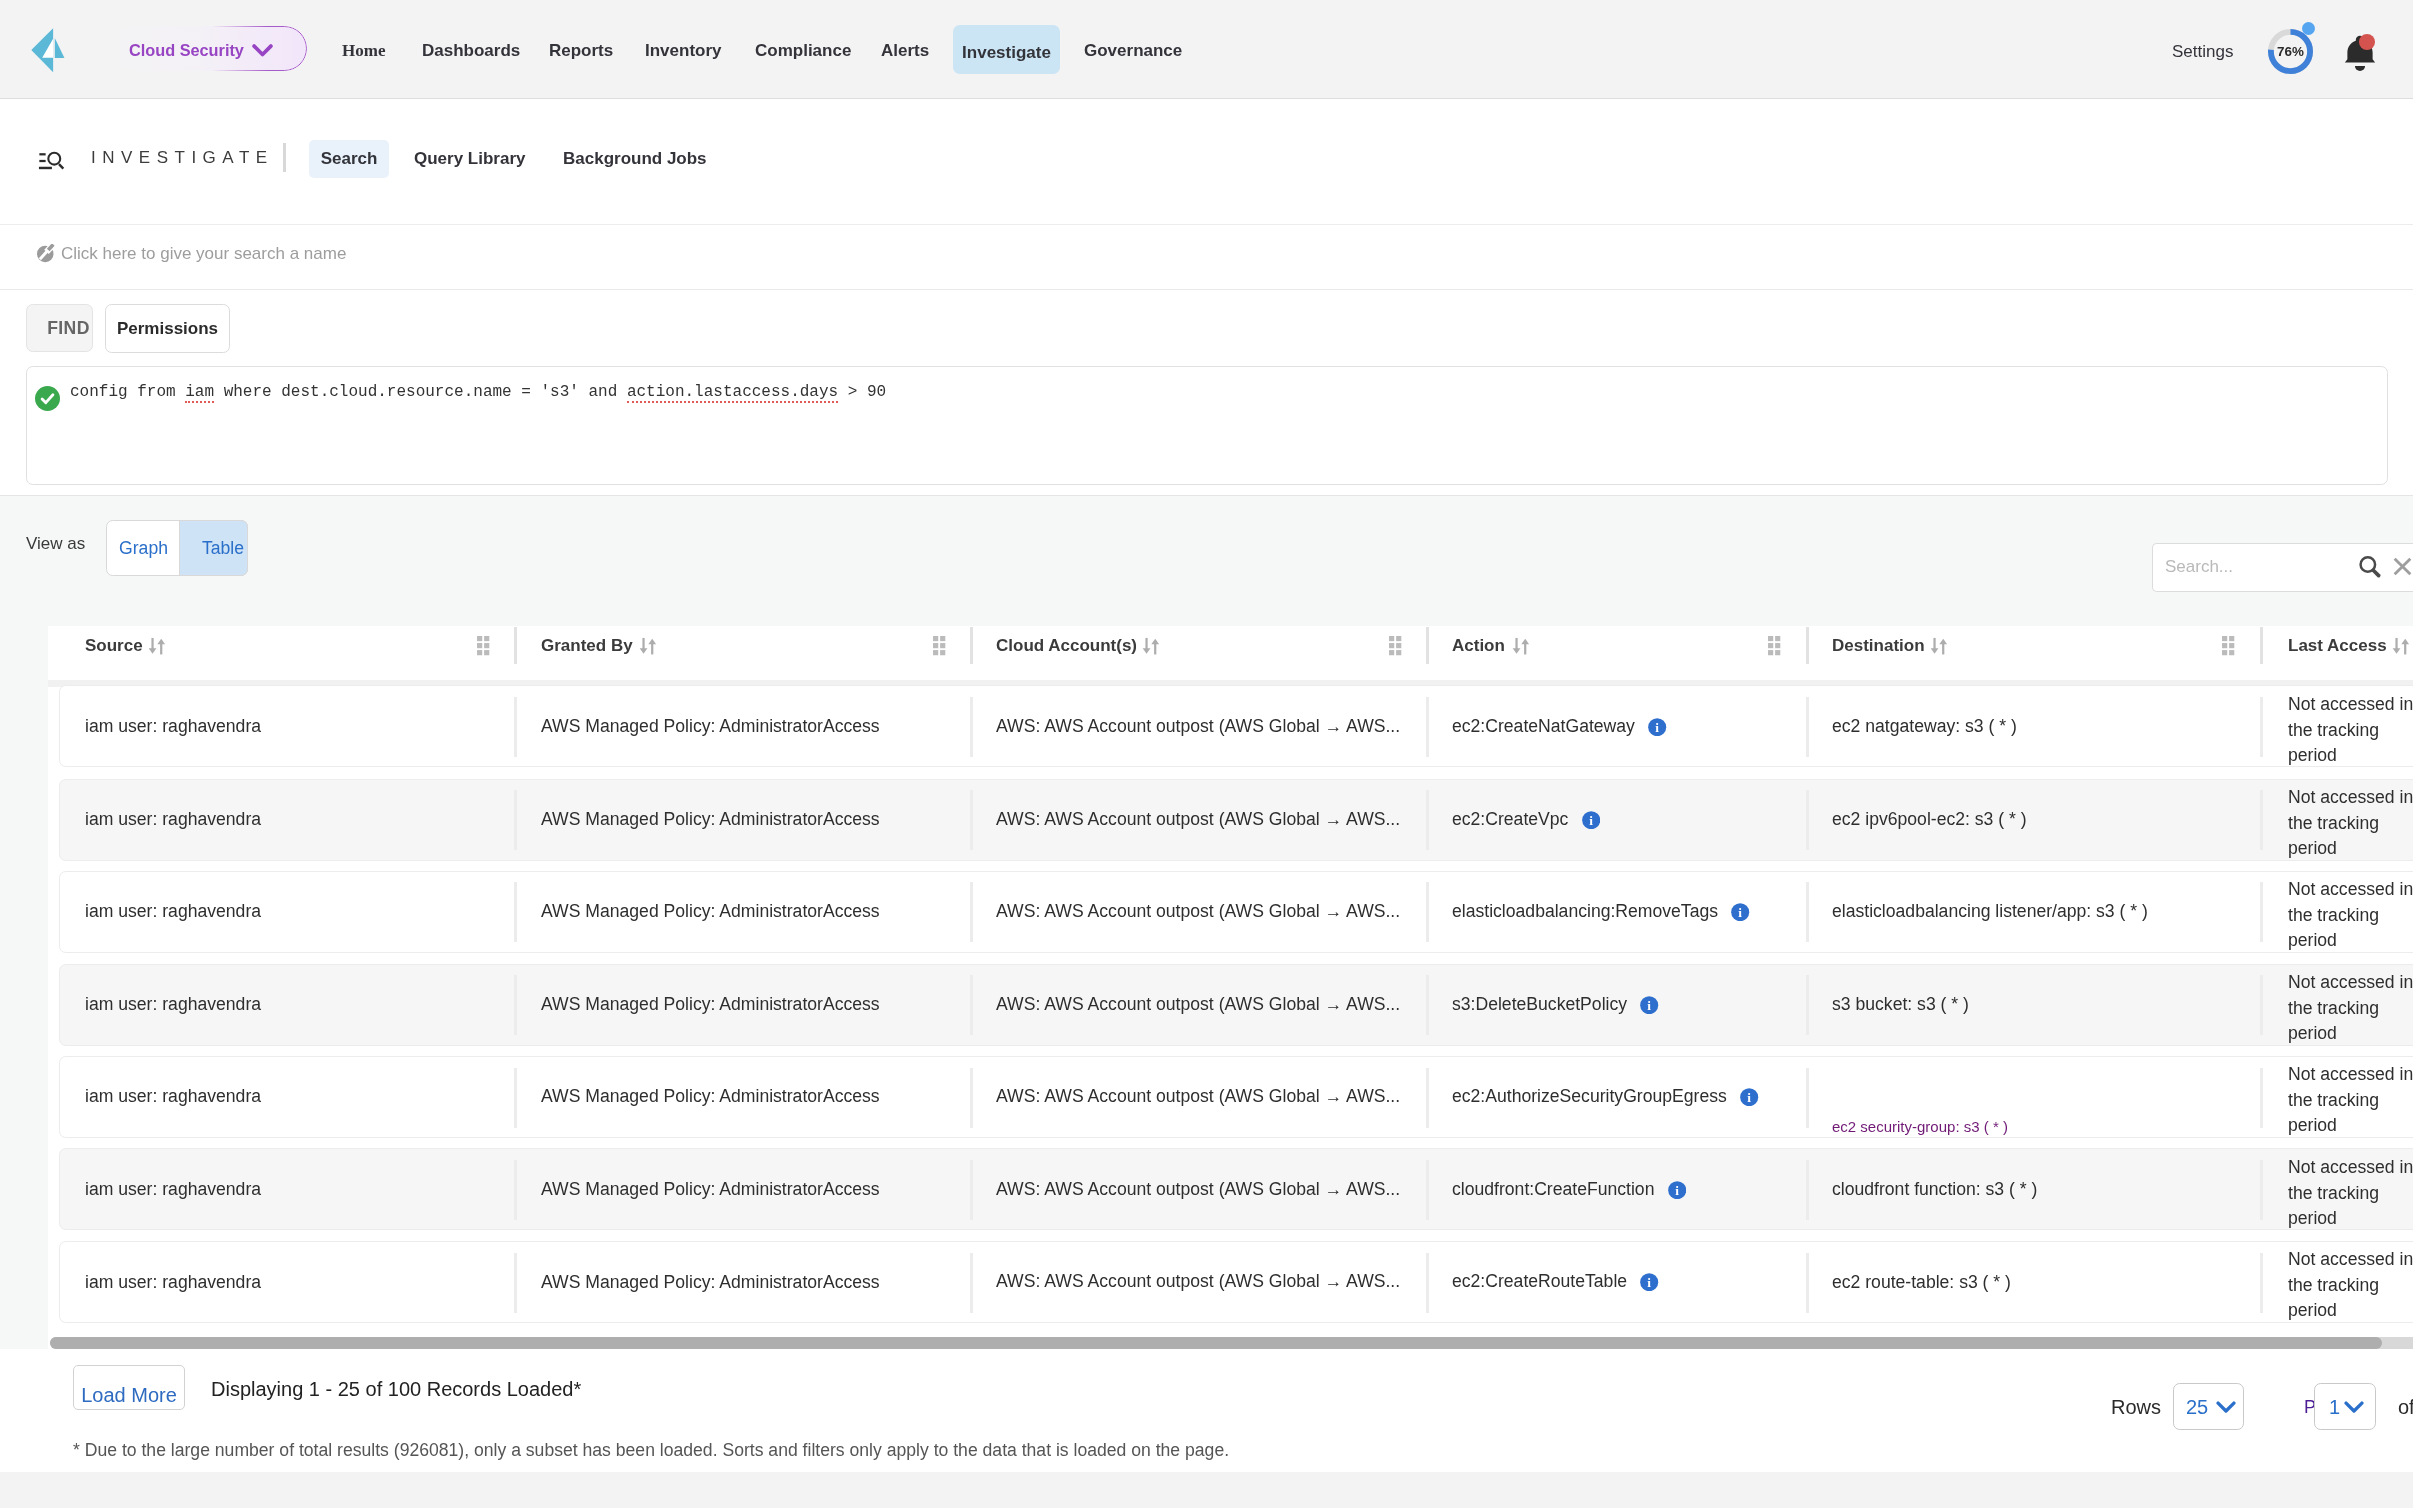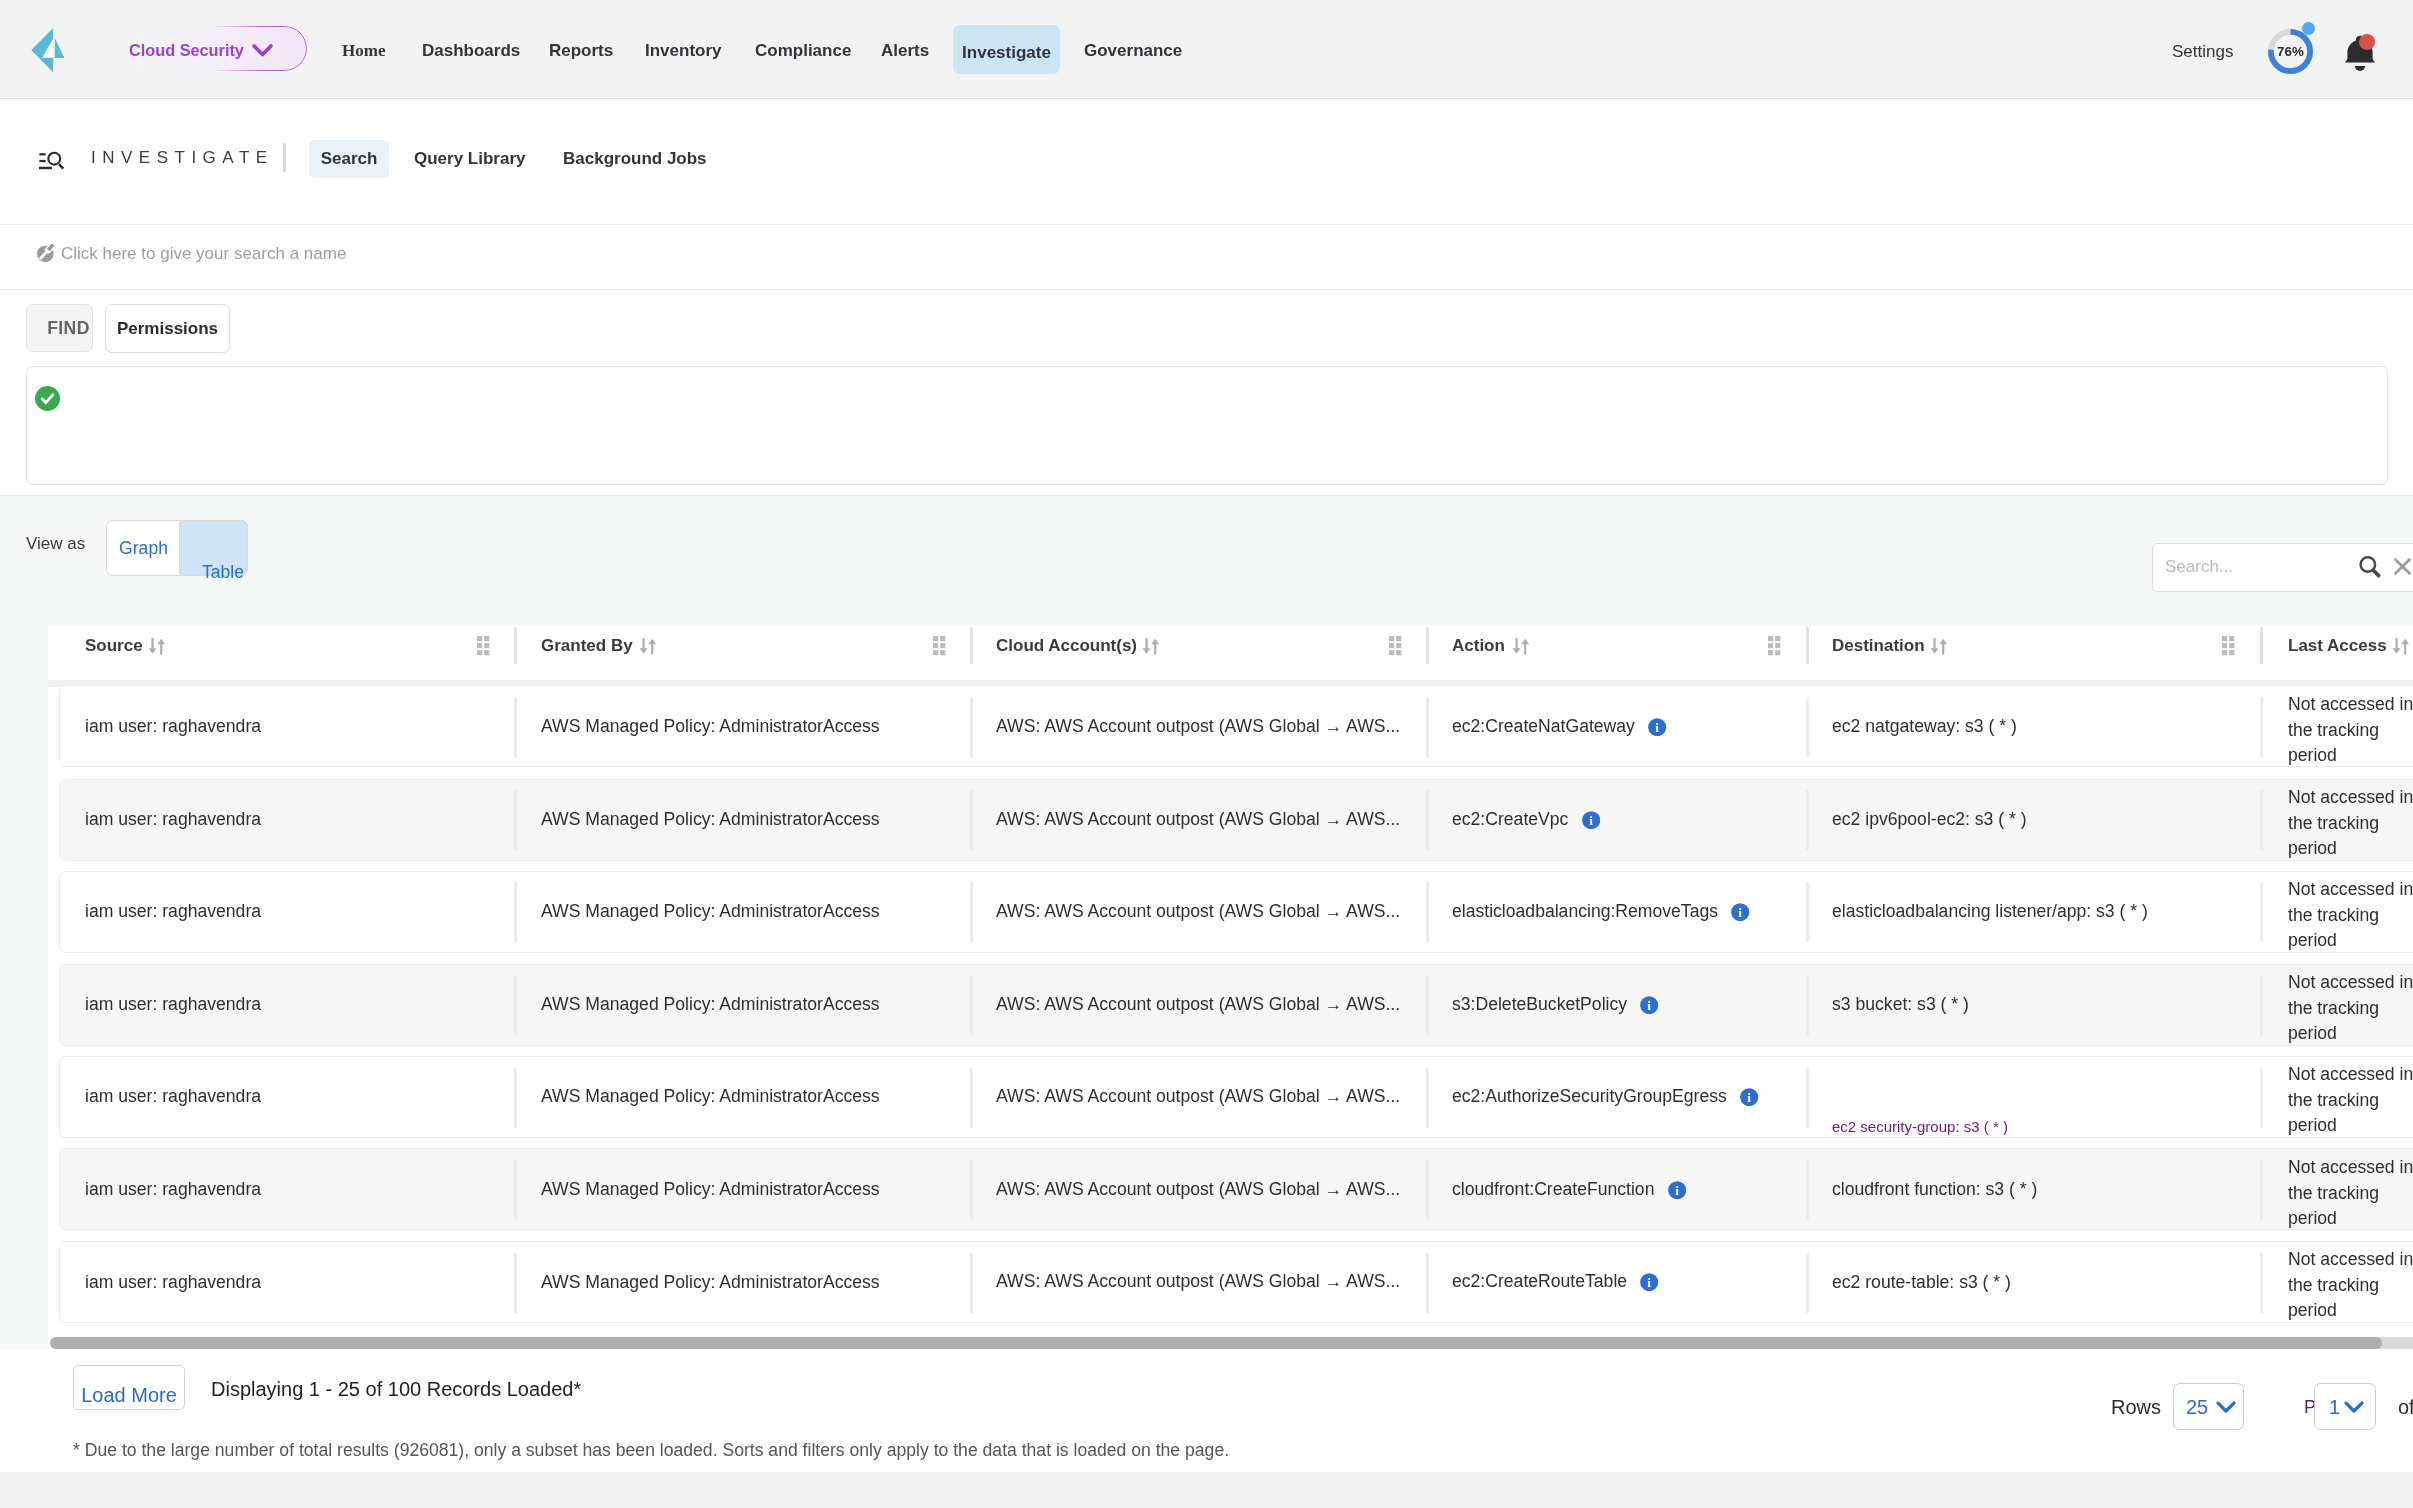--- a/index.html
+++ b/index.html
@@ -66,26 +66,27 @@
 <div class="abs" style="left:0px;top:290px;width:2413px;height:206px;background:#fff;border-bottom:1.7px solid #e5e5e5;"></div>
 <div class="abs" style="left:26px;top:304px;width:67px;height:48px;background:#f4f4f4;border:1.7px solid #e4e4e4;border-radius:6.7px;"></div>
 <div class="abs" style="left:26px;top:304px;width:85px;height:48px;display:flex;align-items:center;justify-content:center;font-size:17.6px;color:#666;font-weight:bold;letter-spacing:0.4px;">FIND</div>
 <div class="abs" style="left:105px;top:304px;width:125px;height:49px;background:#fff;border:1.7px solid #dcdcdc;border-radius:6.7px;"></div>
 <div class="abs" style="left:105px;top:304px;width:125px;height:49px;display:flex;align-items:center;justify-content:center;font-size:17px;color:#2b2b2b;font-weight:bold;">Permissions</div>
 <div class="abs" style="left:26px;top:366px;width:2362px;height:119px;background:#fff;border:1.7px solid #e0e0e0;border-radius:6.7px;"></div>
 <svg class="abs" style="left:35px;top:386px" width="25" height="25" viewBox="0 0 30 30">
 <circle cx="15" cy="15" r="15" fill="#3aa84d"></circle>
 <polyline points="8.5,15.5 13,20 21.5,10.5" fill="none" stroke="#fff" stroke-width="3.4" stroke-linecap="round" stroke-linejoin="round"></polyline>
 </svg>
+<div class="abs" style="left:70px;top:381px;font-family:&quot;Liberation Mono&quot;,monospace;font-size:16px;line-height:22px;color:#333">config from <span style="border-bottom:2.5px dotted #e05a5a">iam</span> where dest.cloud.resource.name = 's3' and <span style="border-bottom:2.5px dotted #e05a5a">action.lastaccess.days</span> &gt; 90</div>
 <div class="abs" style="left:0px;top:496px;width:2413px;height:853px;background:#f6f7f7;"></div>
 <div class="abs" style="left:26px;top:533px;font-size:17px;line-height:22.6px;color:#3a3a3a;">View as</div>
 <div class="abs" style="left:106px;top:520px;width:142px;height:56px;background:#fff;border:1.7px solid #d9d9d9;border-radius:6.7px;"></div>
 <div class="abs" style="left:179px;top:520px;width:69px;height:56px;background:#cfe3f6;border:1.7px solid #d9d9d9;border-radius:0 6.7px 6.7px 0;"></div>
 <div class="abs" style="left:106px;top:520px;width:75px;height:56px;display:flex;align-items:center;justify-content:center;font-size:17.6px;color:#2a6fc9;">Graph</div>
-<div class="abs" style="left:179px;top:544px;width:88px;height:56px;display:flex;align-items:center;justify-content:center;font-size:17.6px;color:#2a6fc9;">Table</div>
+<div class="abs" style="left:179px;top:520px;width:88px;height:56px;display:flex;align-items:center;justify-content:center;font-size:17.6px;color:#2a6fc9;">Table</div>
 <div class="abs" style="left:2152px;top:543px;width:270px;height:49px;background:#fff;border:1.7px solid #dcdcdc;border-radius:5px 0 0 5px;border-right:none;"></div>
 <div class="abs" style="left:2165px;top:556px;font-size:17px;line-height:22px;color:#b9b9b9;">Search...</div>
 <svg class="abs" style="left:2357px;top:554px" width="25" height="25" viewBox="0 0 30 30">
 <circle cx="13" cy="12.5" r="8.7" fill="none" stroke="#4a4a4a" stroke-width="3"></circle>
 <line x1="19.5" y1="19.5" x2="26" y2="26" stroke="#4a4a4a" stroke-width="4.4" stroke-linecap="round"></line>
 </svg>
 <svg class="abs" style="left:2393px;top:557px" width="19" height="19" viewBox="0 0 23 23">
 <line x1="2" y1="2" x2="21" y2="21" stroke="#9e9e9e" stroke-width="3.4"></line>
 <line x1="21" y1="2" x2="2" y2="21" stroke="#9e9e9e" stroke-width="3.4"></line>
 </svg>

